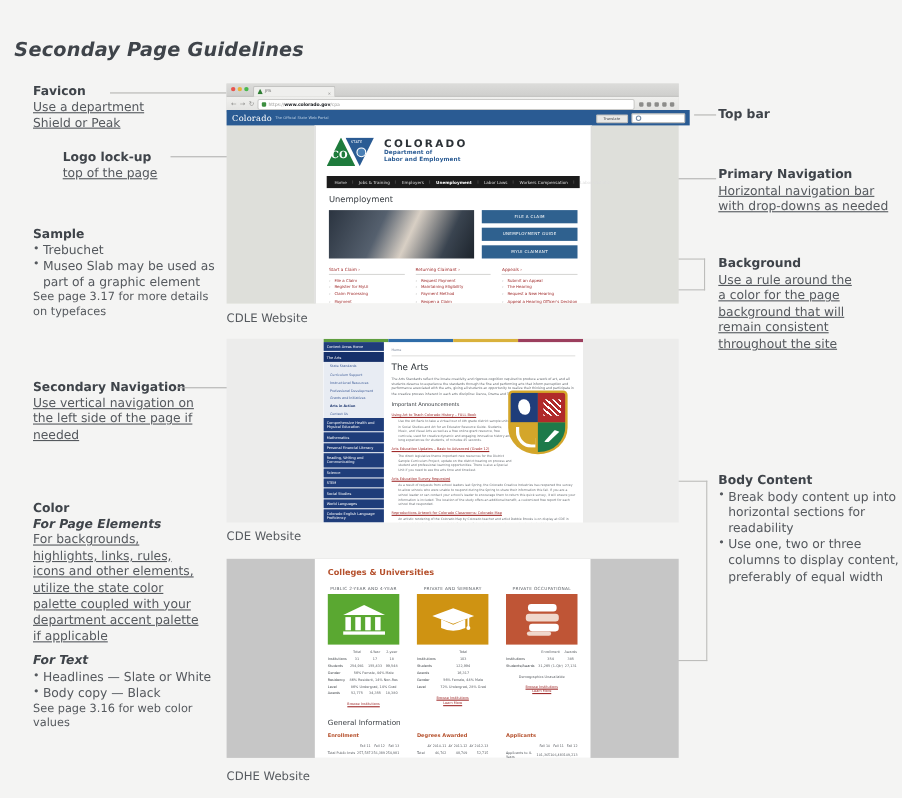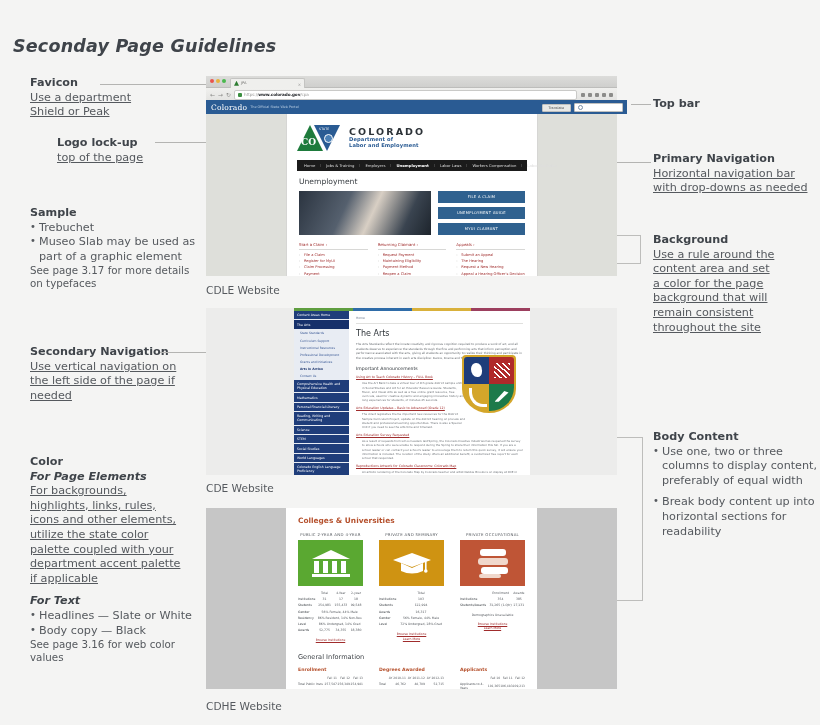--- a/index.html
+++ b/index.html
@@ -217,32 +217,31 @@
 
   <div class="anno right-col" style="top:152px;">
     <span class="t">Primary Navigation</span>
     <span class="p">Horizontal navigation bar</span>
     <span class="p">with drop-downs as needed</span>
   </div>
 
   <div class="anno right-col" style="top:233px;">
     <span class="t">Background</span>
     <span class="p">Use a rule around the</span>
-    <span class="p">content area and set</span>
     <span class="p">a color for the page</span>
     <span class="p">background that will</span>
     <span class="p">remain consistent</span>
     <span class="p">throughout the site</span>
   </div>
 
   <div class="anno right-col" style="top:430px;">
     <span class="t">Body Content</span>
     <ul>
+      <li>Break body content up into horizontal sections for readability</li>
       <li style="margin-bottom:7px;">Use one, two or three columns to display content, preferably of equal width</li>
-      <li>Break body content up into horizontal sections for readability</li>
     </ul>
   </div>
 
   <div class="lead" style="left:100px;top:84px;width:106px;"></div>
   <div class="lead" style="left:155px;top:142px;width:167px;"></div>
   <div class="lead" style="left:160px;top:352px;width:152px;"></div>
   <div class="lead" style="left:631px;top:104px;width:20px;"></div>
   <div class="lead" style="left:492px;top:162px;width:159px;"></div>
 
   <div class="bracket bracket-r" style="left:535px;top:235px;width:105px;height:27px;"></div>

